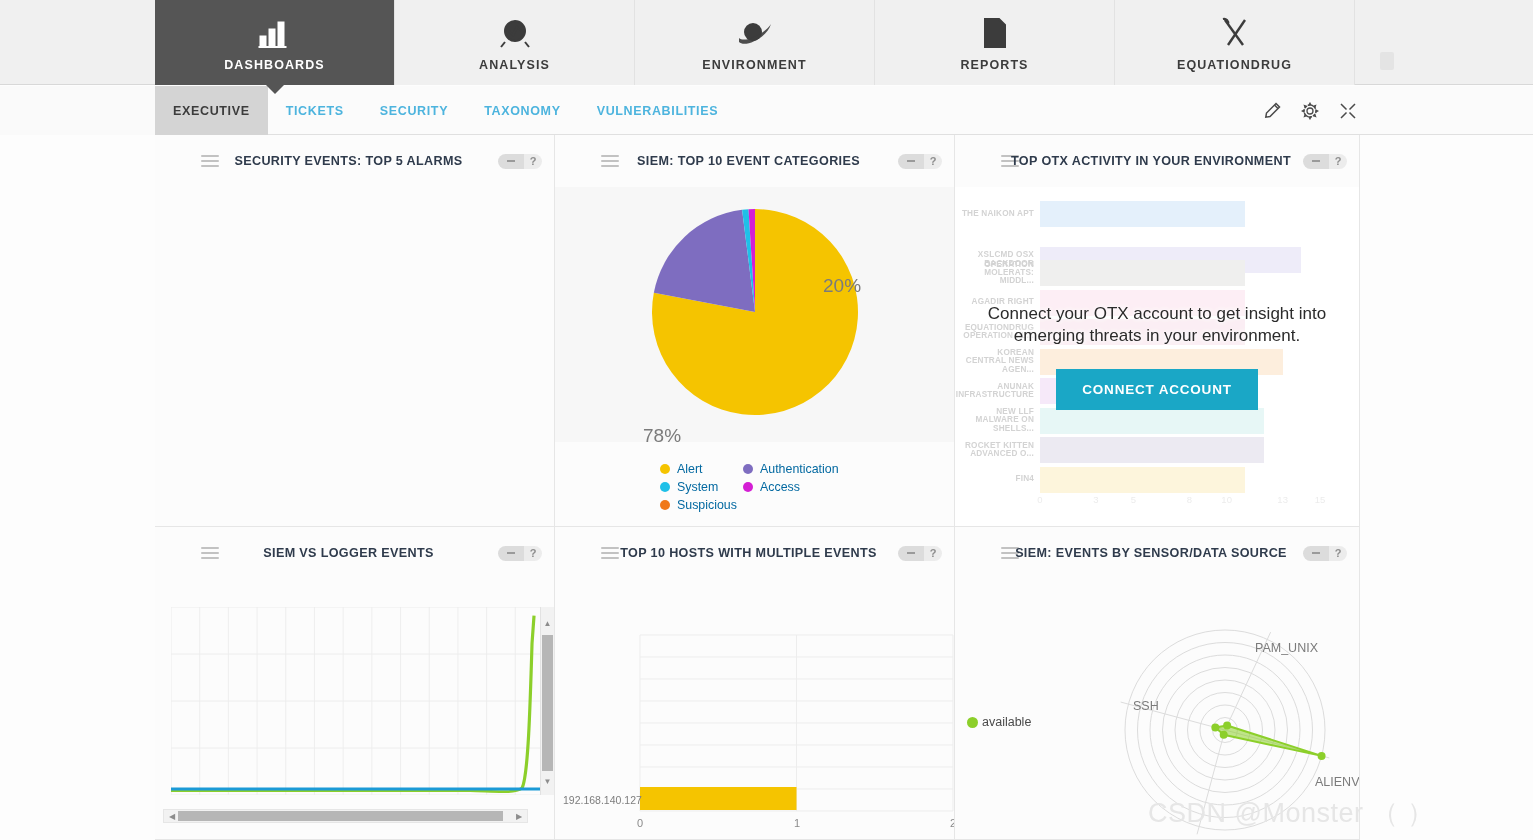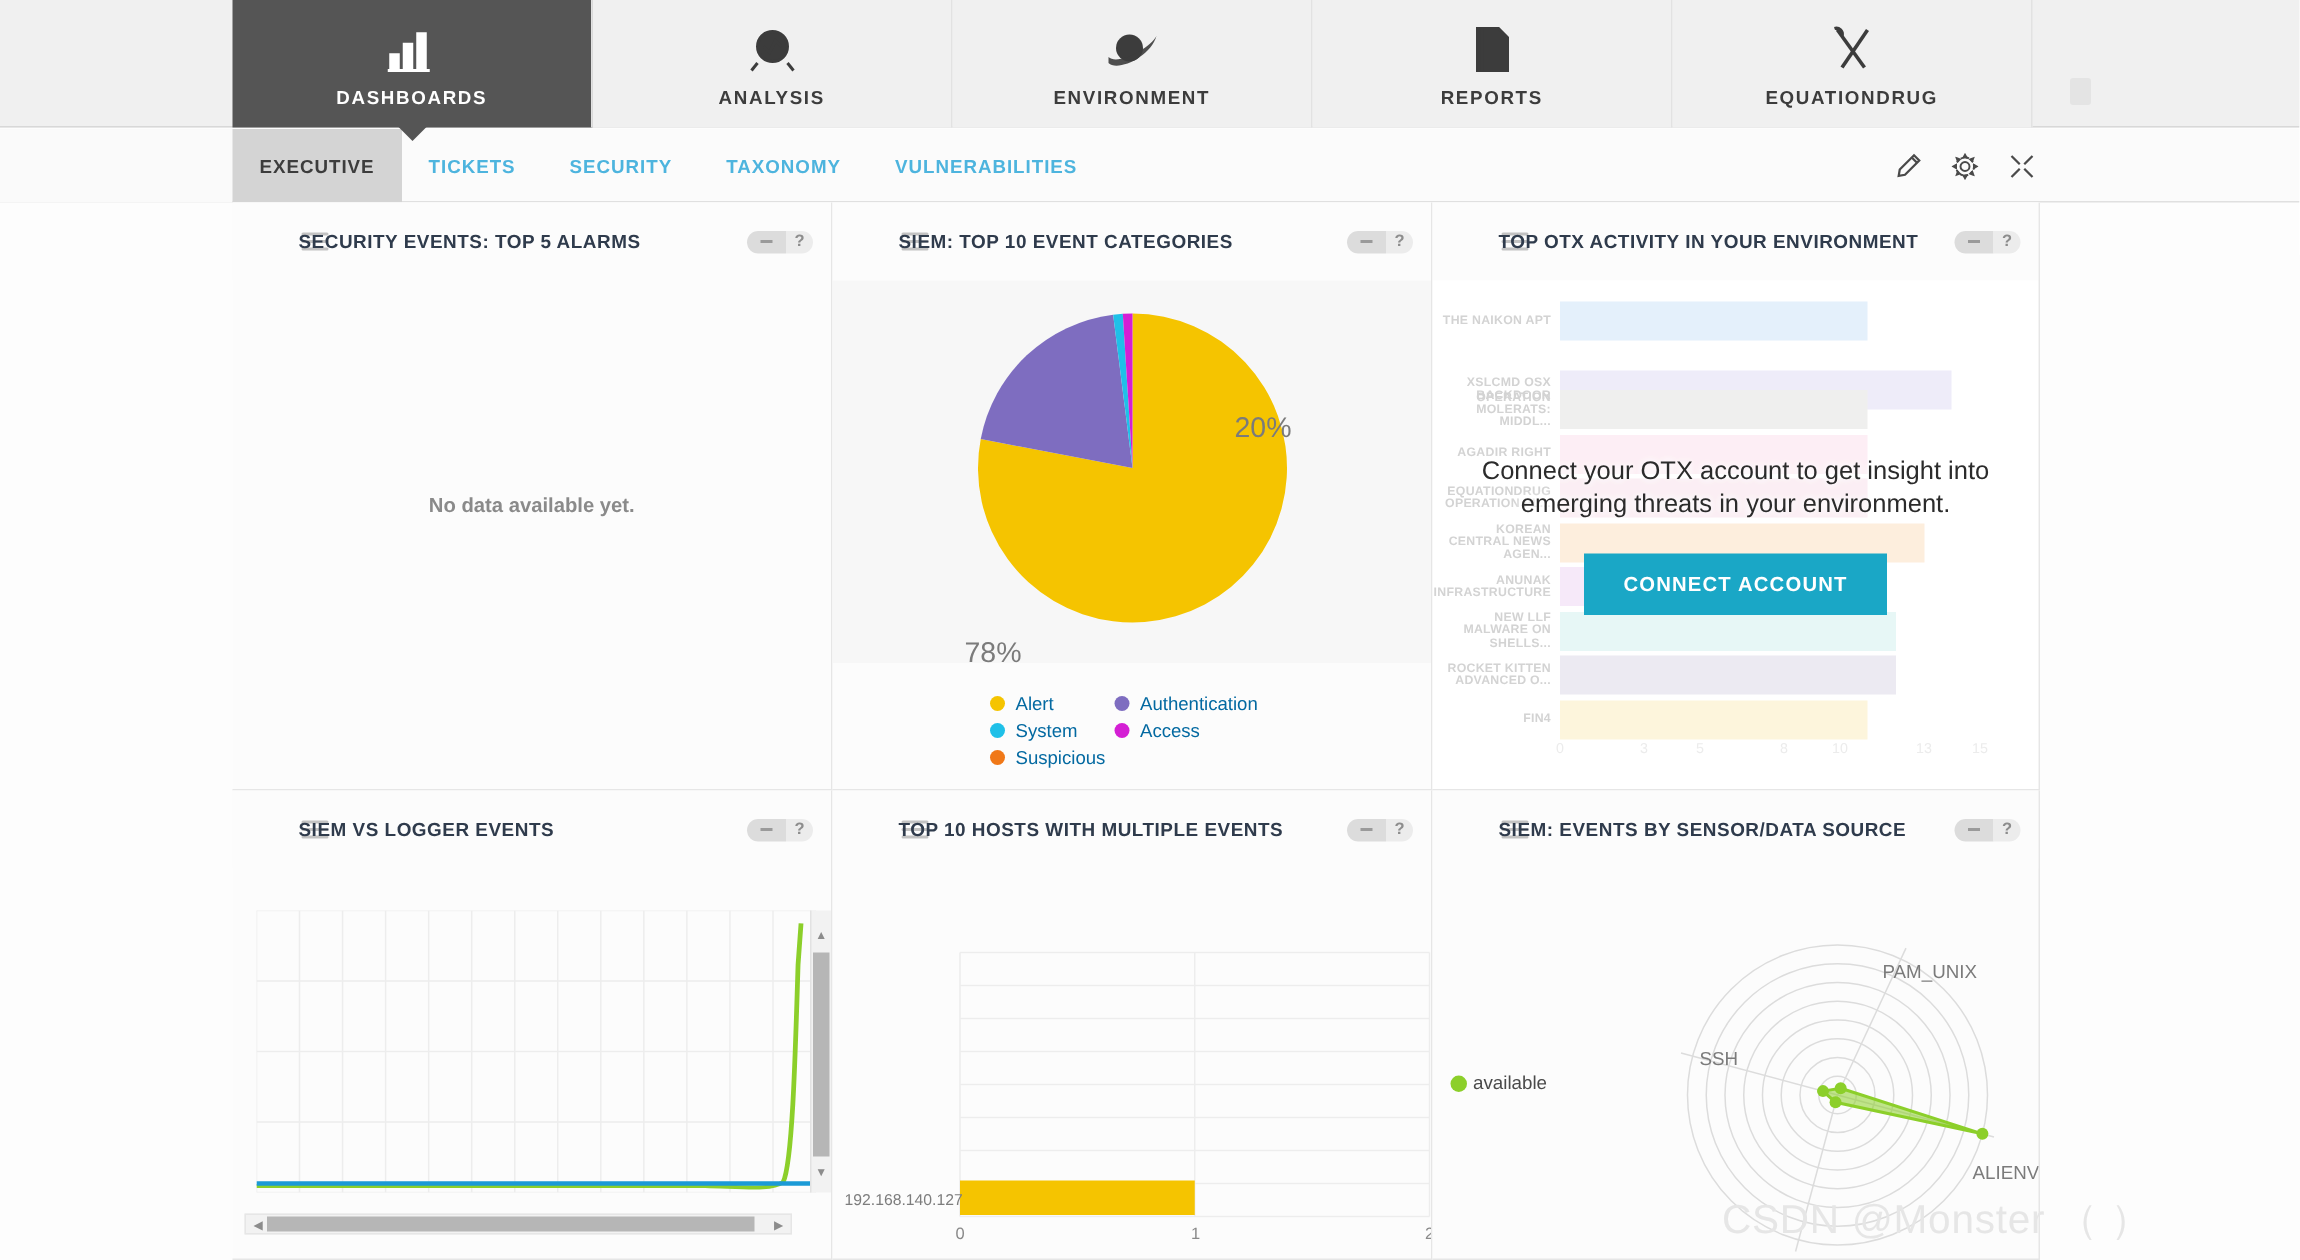--- a/index.html
+++ b/index.html
@@ -95,21 +95,21 @@
   }
   .panel-head {
     height: 52px; display: flex; align-items: center;
     padding: 0 12px; position: relative; background: #fcfcfc;
   }
   .burger { width: 18px; margin-left: 34px; cursor: pointer; }
   .burger span {
     display:block; height: 2px; background: #c2c2c2; margin: 3px 0; border-radius:1px;
   }
   .panel-title {
-    flex: 1; text-align: left;
+    flex: 1; text-align: center;
     font-size: 12.6px; font-weight: bold; letter-spacing: .35px;
     color: #2f3b4c; margin-left: -20px;
   }
   .head-ctrls { display: flex; align-items: center; gap: 0px; }
   .pill {
     width: 26px; height: 15px; background: #dcdcdc; border-radius: 8px 0 0 8px;
     display:flex; align-items:center; justify-content:center; cursor:pointer;
   }
   .pill i { display:block; width: 8px; height: 2px; background: #9a9a9a; }
   .qmark {
@@ -318,23 +318,20 @@
             <span></span>
             <span></span>
           </div>
         <div class="panel-title">SECURITY EVENTS: TOP 5 ALARMS</div>
         <div class="head-ctrls">
           <span class="pill">
               <i></i>
             </span>
           <span class="qmark">?</span>
         </div>
-      </div>
-      <div class="panel-body">
-        <div class="nodata">No data available yet.</div>
       </div>
     </div>
 
     <div class="panel">
       <div class="panel-head">
         <div class="burger">
             <span></span>
             <span></span>
             <span></span>
           </div>

